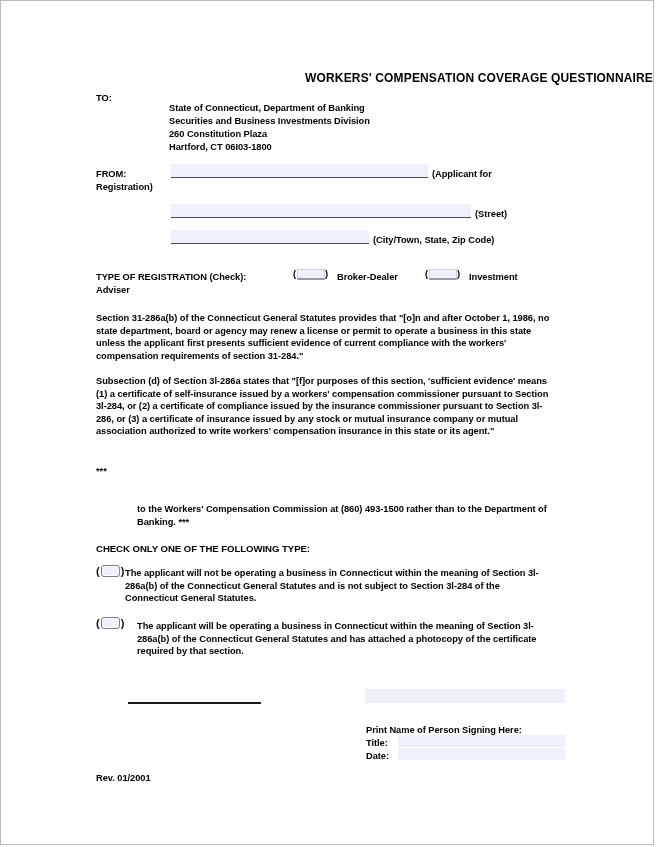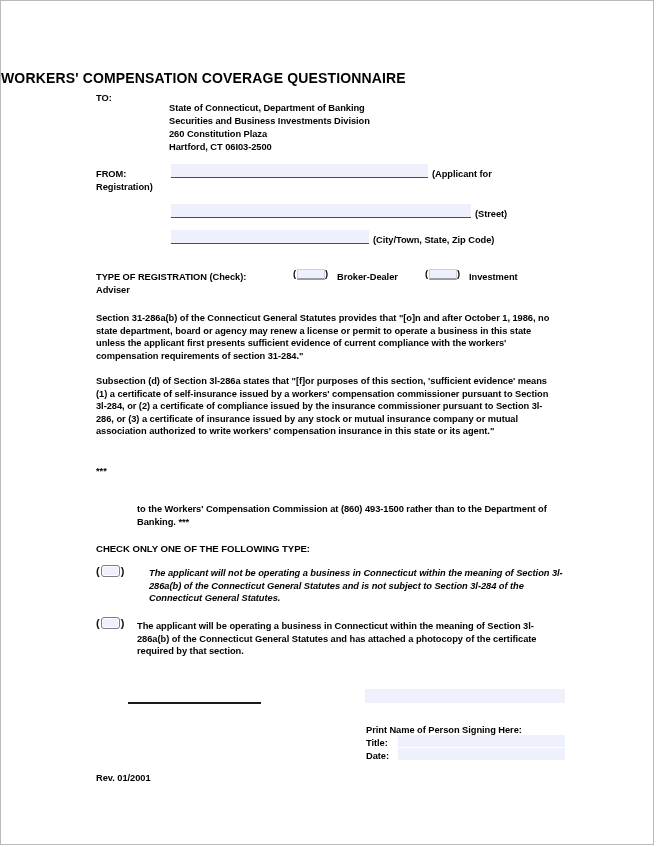--- a/index.html
+++ b/index.html
@@ -35,22 +35,22 @@
     letter-spacing: -0.05px;
     white-space: pre;
   }
   .wrap { white-space: normal; }
 
   
   #title {
     left: 0;
     right: 0;
     top: 71px;
-    text-align: left;
-    font-size: 14px;
+    text-align: right;
+    font-size: 12px;
     letter-spacing: 0.15px;
     white-space: normal;
   }
 
   
   .lbl  { left: 95px; }
   .col  { left: 168px; }
 
   
   .field {
@@ -124,21 +124,21 @@
 
 <div id="page">
 
   <div class="t" id="title">WORKERS' COMPENSATION COVERAGE QUESTIONNAIRE</div>
 
   <div class="t lbl" style="top:91px;">TO:</div>
 
   <div class="t col" style="top:114px;">Securities and Business Investments Division</div>
   <div class="t col" style="top:101px;">State of Connecticut, Department of Banking</div>
   <div class="t col" style="top:127px;">260 Constitution Plaza</div>
-  <div class="t col" style="top:140px;">Hartford, CT 06I03-2500</div>
+  <div class="t col" style="top:140px;">Hartford, CT 06I03-1800</div>
 
   <div class="t lbl" style="top:167px;">FROM:</div>
   <div class="t lbl" style="top:180px;">Registration)</div>
 
   <div class="field" style="left:170px; top:163px; width:257px; height:14px;"></div>
   <div class="t" style="left:431px; top:167px;">(Applicant for</div>
 
   <div class="field" style="left:170px; top:203px; width:300px; height:14px;"></div>
   <div class="t" style="left:474px; top:207px;">(Street)</div>
 
@@ -169,21 +169,21 @@
   <div class="t lbl" style="top:464px;">***</div>
   <div class="t wrap" style="left:136px; top:502px; width:425px; line-height:12.6px;">to the Workers' Compensation Commission at (860) 493-1500 rather than to the Department of Banking. ***</div>
 
   <div class="t lbl" style="top:542px; font-size:9.6px;">CHECK ONLY ONE OF THE FOLLOWING TYPE:</div>
 
   <div class="checkbox-wrap" style="top:564px;">
     <span class="paren">(</span>
     <span class="roundbox"></span>
     <span class="paren">)</span>
   </div>
-  <div class="t wrap" style="left:148px; top:566px; width:420px; line-height:12.6px;font-style:italic;">The applicant will not be operating a business in Connecticut within the meaning of Section 3l-286a(b) of the Connecticut General Statutes and is not subject to Section 3l-284 of the Connecticut General Statutes.</div>
+  <div class="t wrap" style="left:124px; top:566px; width:420px; line-height:12.6px;">The applicant will not be operating a business in Connecticut within the meaning of Section 3l-286a(b) of the Connecticut General Statutes and is not subject to Section 3l-284 of the Connecticut General Statutes.</div>
 
   <div class="checkbox-wrap" style="top:616px;">
     <span class="paren">(</span>
     <span class="roundbox"></span>
     <span class="paren">)</span>
   </div>
   <div class="t wrap" style="left:136px; top:619px; width:420px; line-height:12.6px;">The applicant will be operating a business in Connecticut within the meaning of Section 3l-286a(b) of the Connecticut General Statutes and has attached a photocopy of the certificate required by that section.</div>
 
   <div id="sig-line"></div>
 

